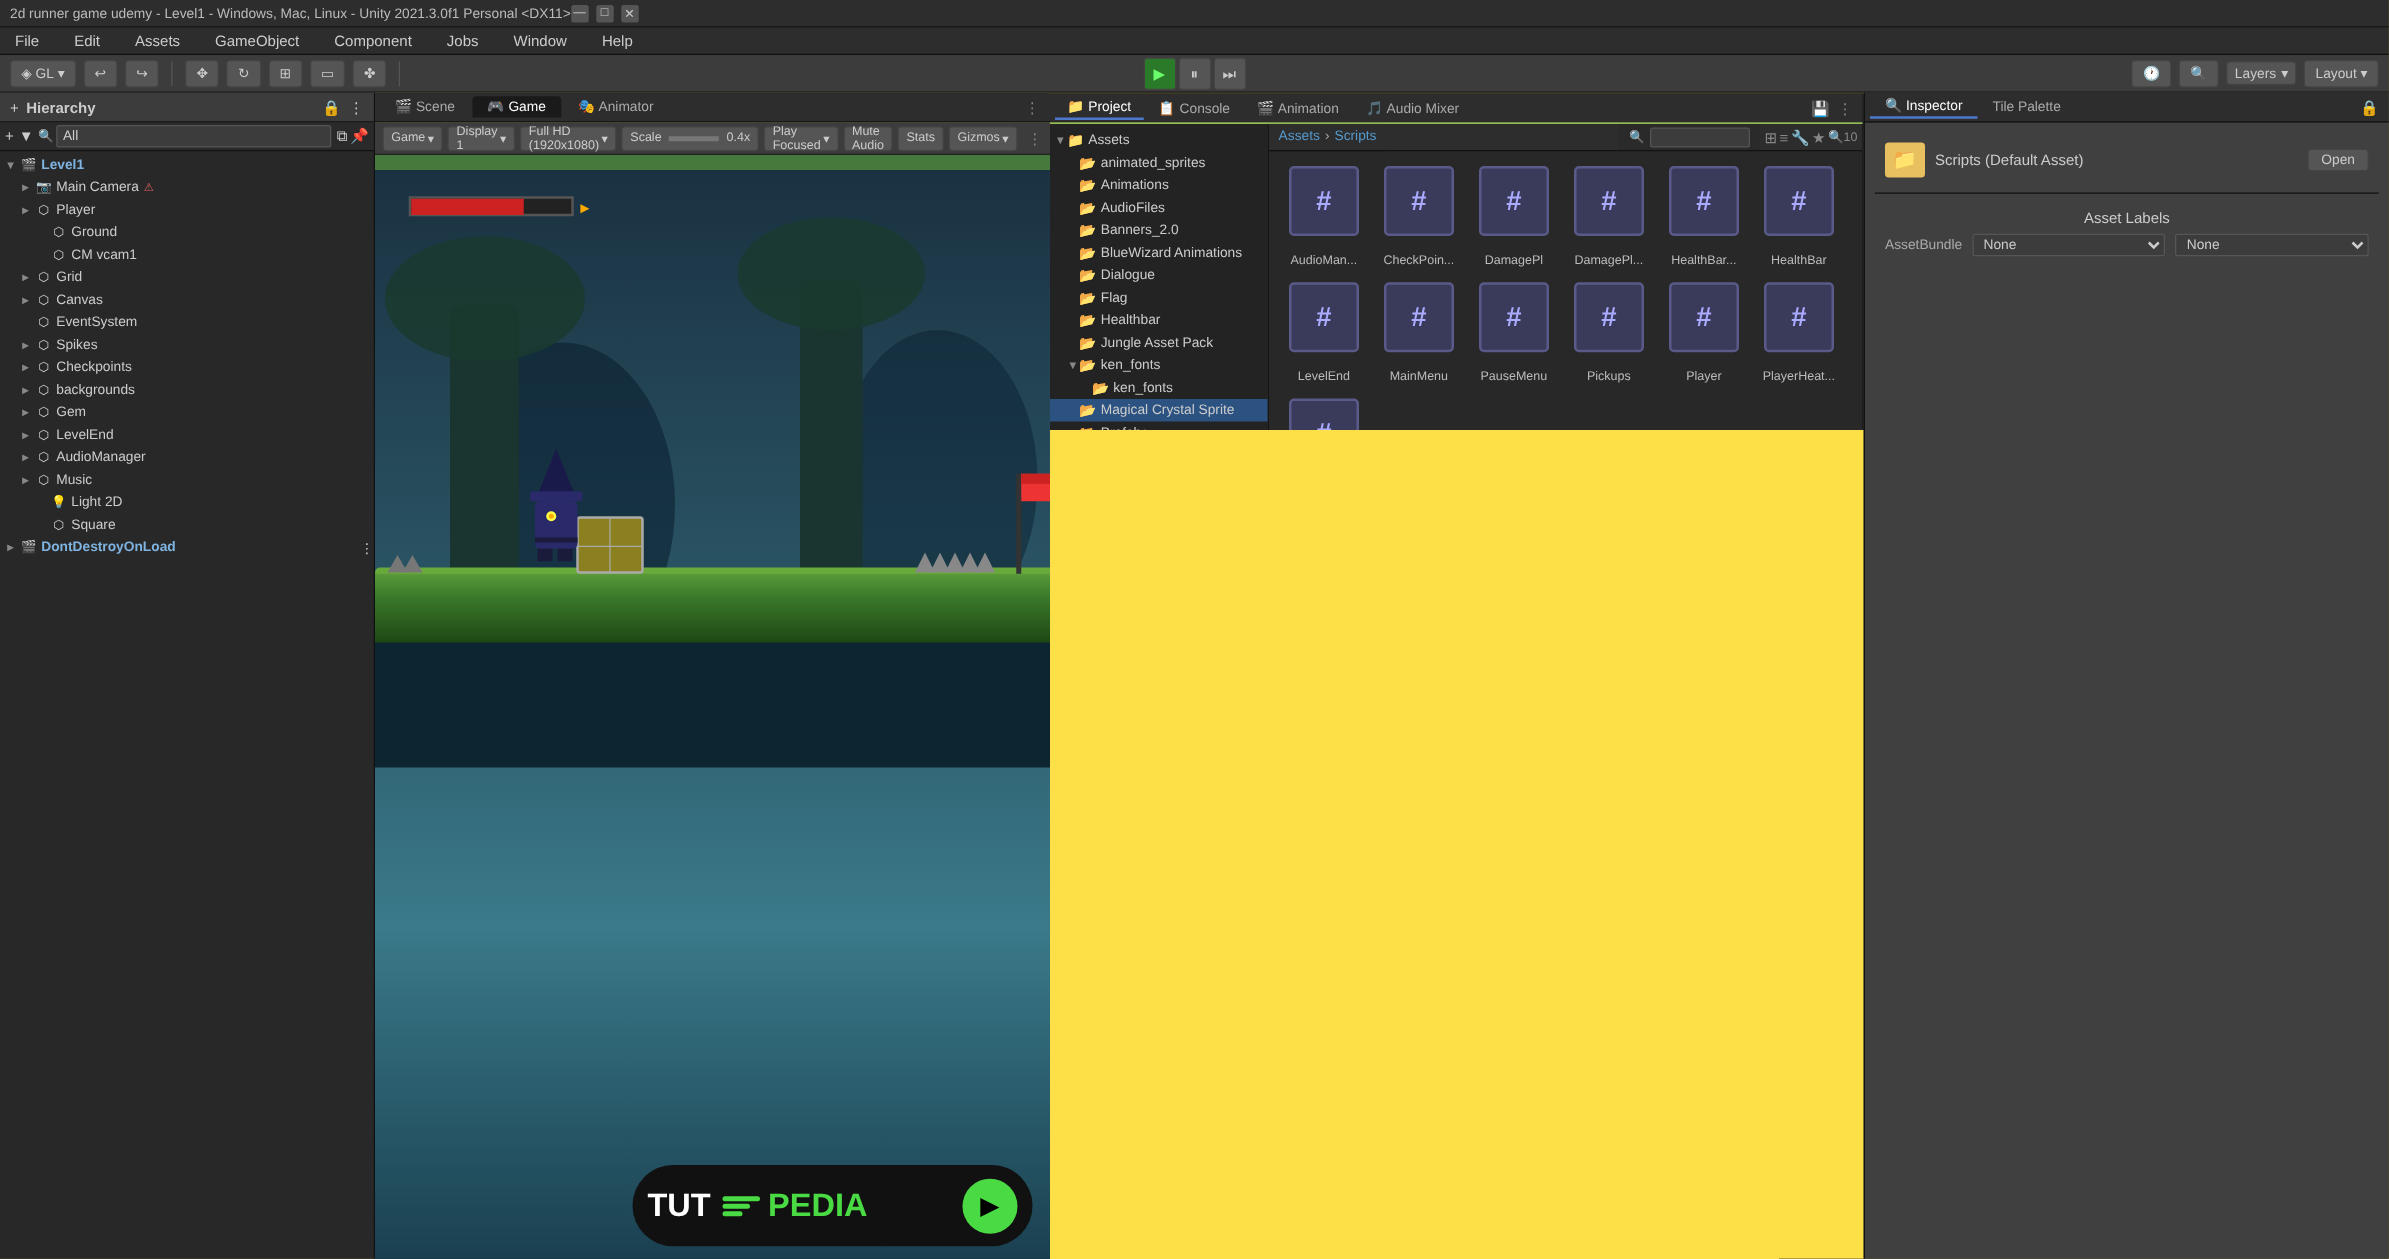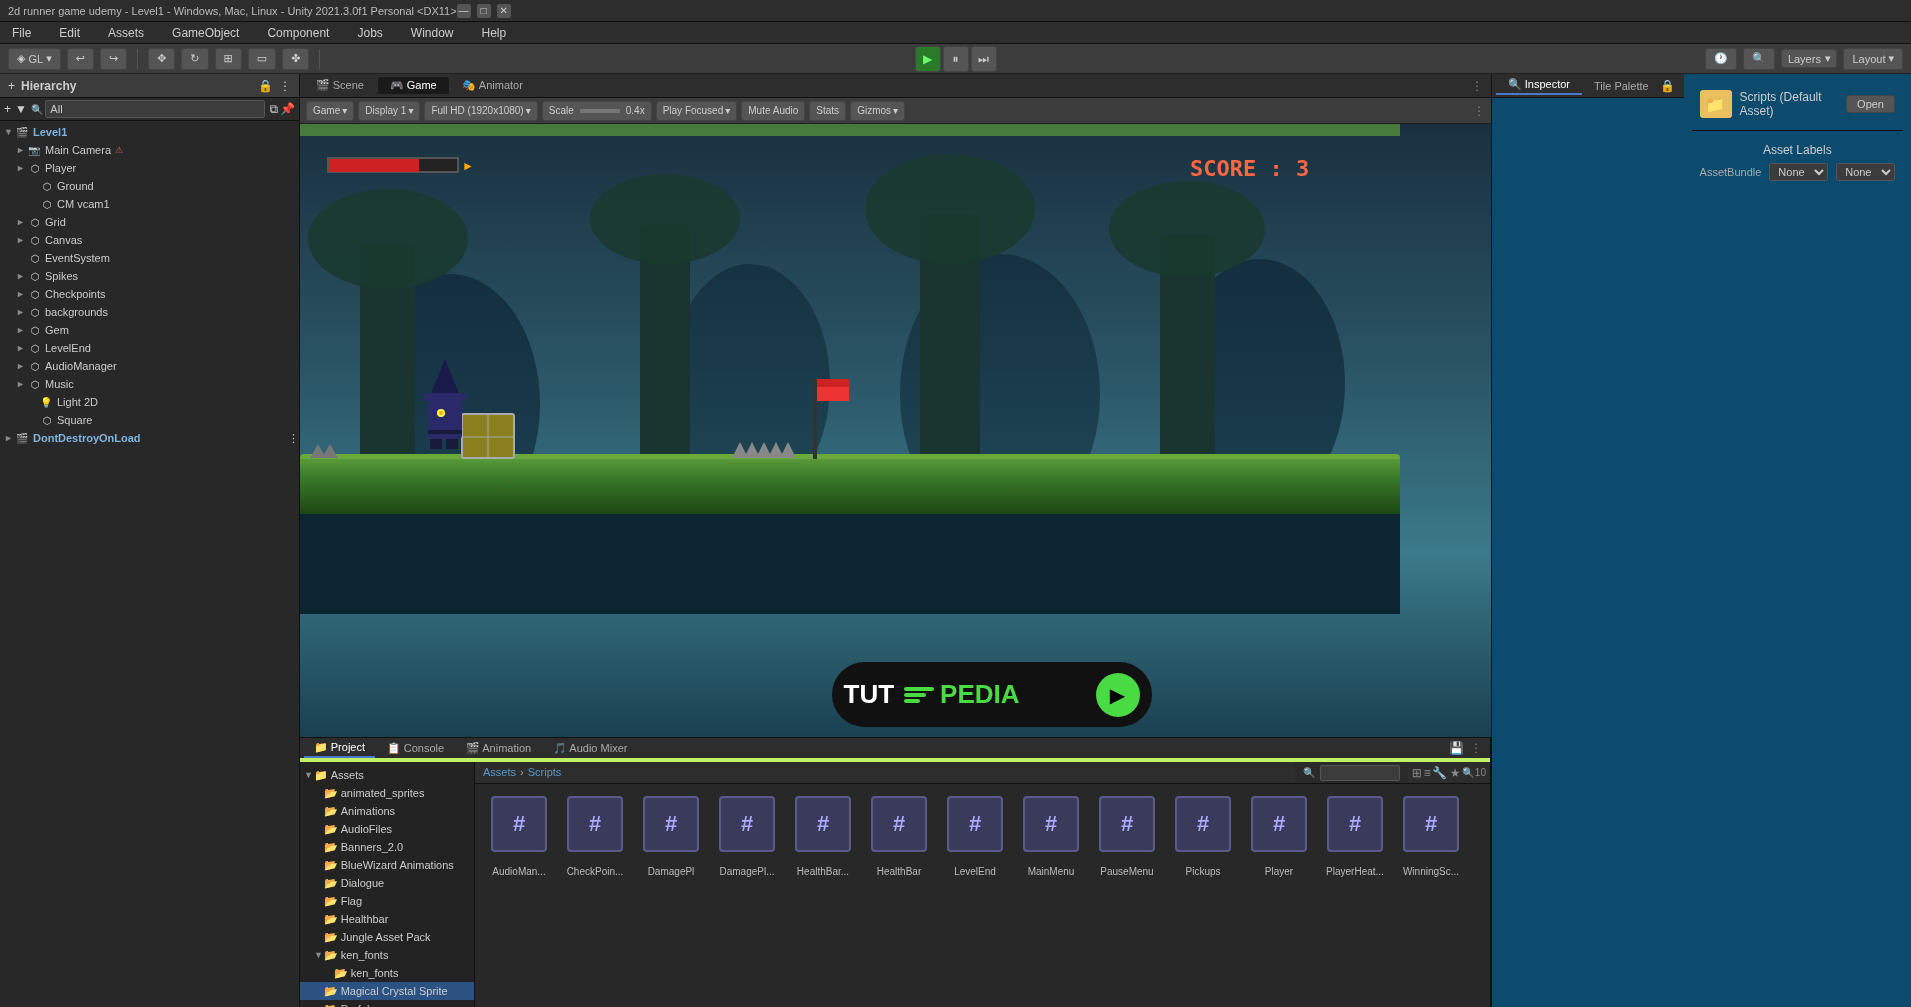--- a/index.html
+++ b/index.html
@@ -138,21 +138,21 @@
       font-size: 9px;
       color: #e06060;
     }
     .indent-1 { padding-left: 16px; }
     .indent-2 { padding-left: 28px; }
 
     
     #center-panel {
       flex: 1;
       display: flex;
-      flex-direction: column;
+      flex-direction: row;
       background: #fde047;
       min-width: 0;
     }
 
     
     #view-tabs {
       height: 24px;
       background: #2d2d2d;
       display: flex;
       align-items: center;
@@ -226,21 +226,21 @@
       background: #282828;
       display: flex;
       flex-direction: column;
       border-right: 1px solid #111;
     }
     #project-tabs {
       height: 24px;
       background: #2d2d2d;
       display: flex;
       align-items: center;
-      border-bottom: 4px solid #bef264;
+      border-bottom: 1px solid #bef264;
       padding: 0 4px;
       gap: 2px;
     }
     .project-tab {
       padding: 2px 10px;
       font-size: 11px;
       color: #aaa;
       cursor: pointer;
     }
     .project-tab.active {
@@ -347,24 +347,24 @@
       color: #bbb;
       text-align: center;
       margin-top: 14px;
       word-break: break-word;
       max-width: 70px;
     }
 
     
     #inspector-panel {
       width: 420px;
-      background: #0c4a6e;
+      background: #404040;
       border-left: 1px solid #111;
       display: flex;
-      flex-direction: row;
+      flex-direction: column;
       height: 100%;
     }
     #inspector-tabs {
       height: 24px;
       background: #2d2d2d;
       display: flex;
       align-items: center;
       border-bottom: 1px solid #111;
       padding: 0 4px;
     }

